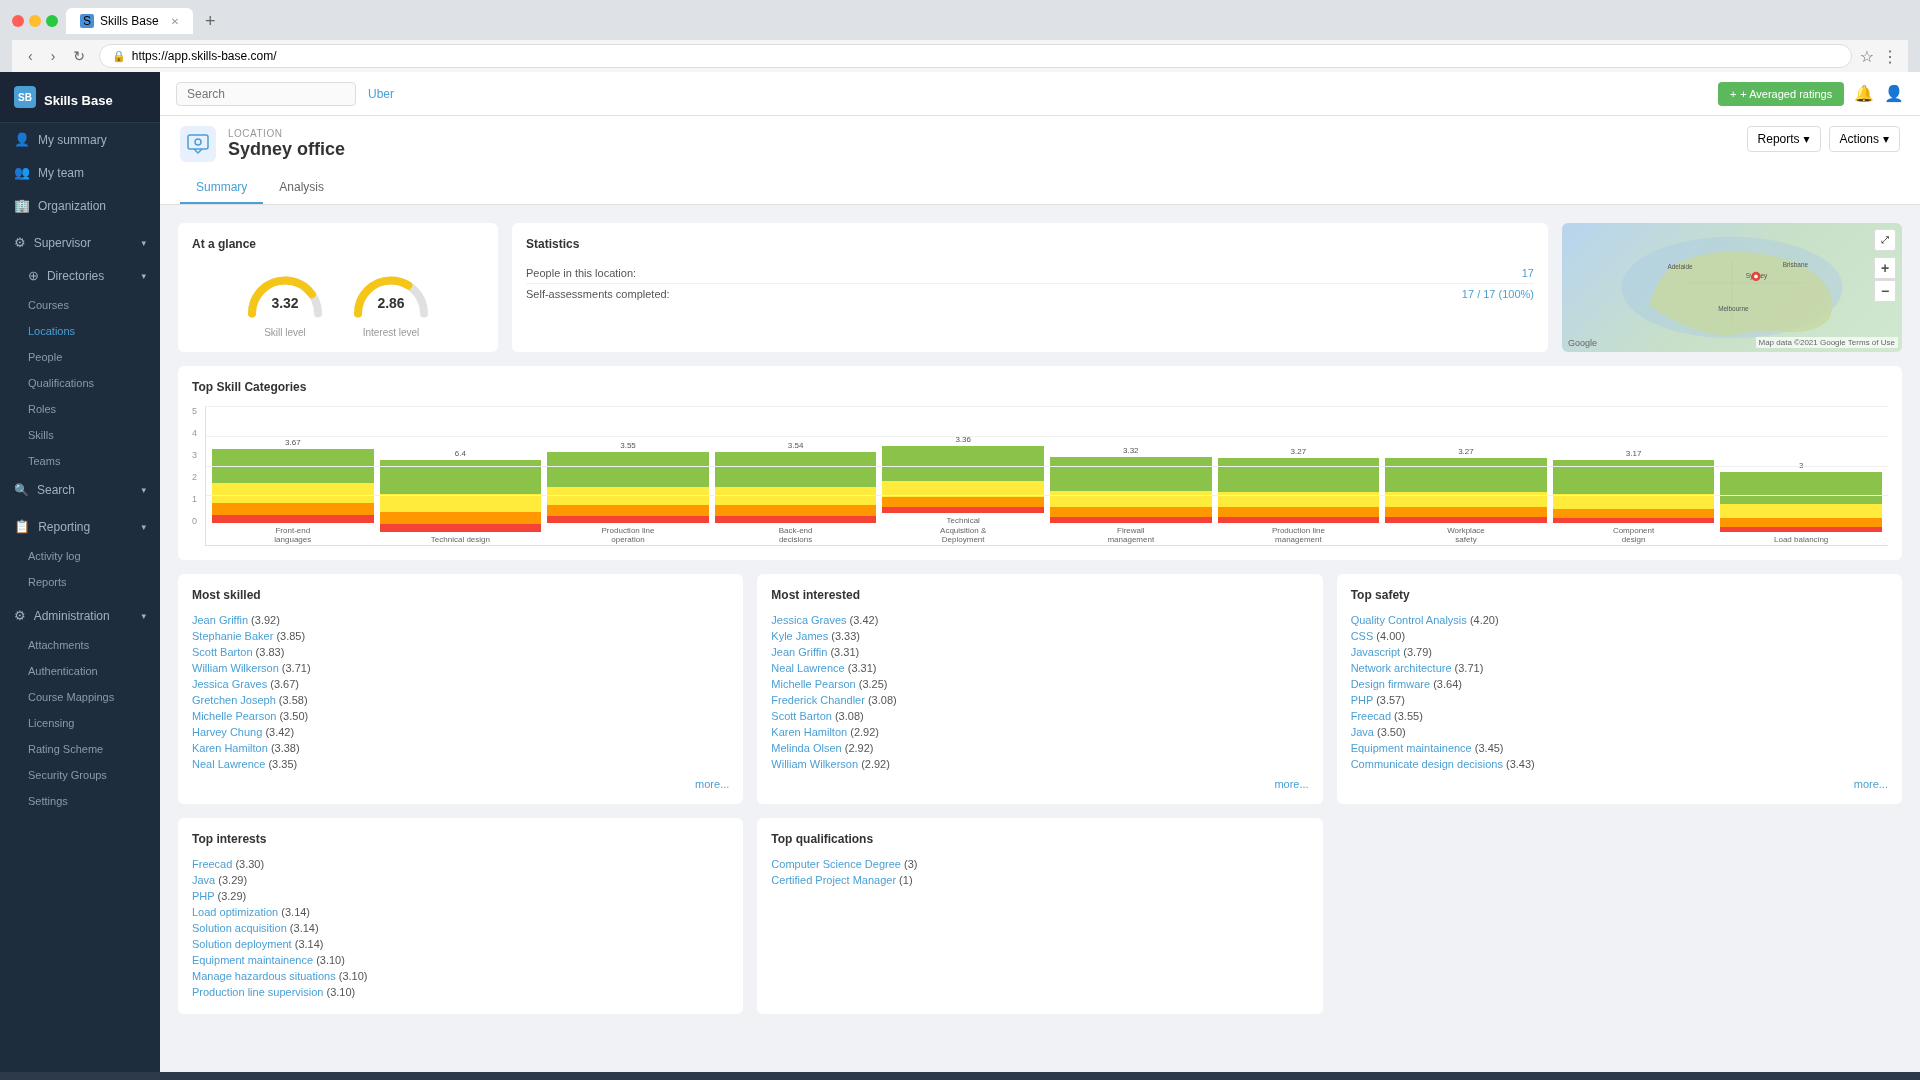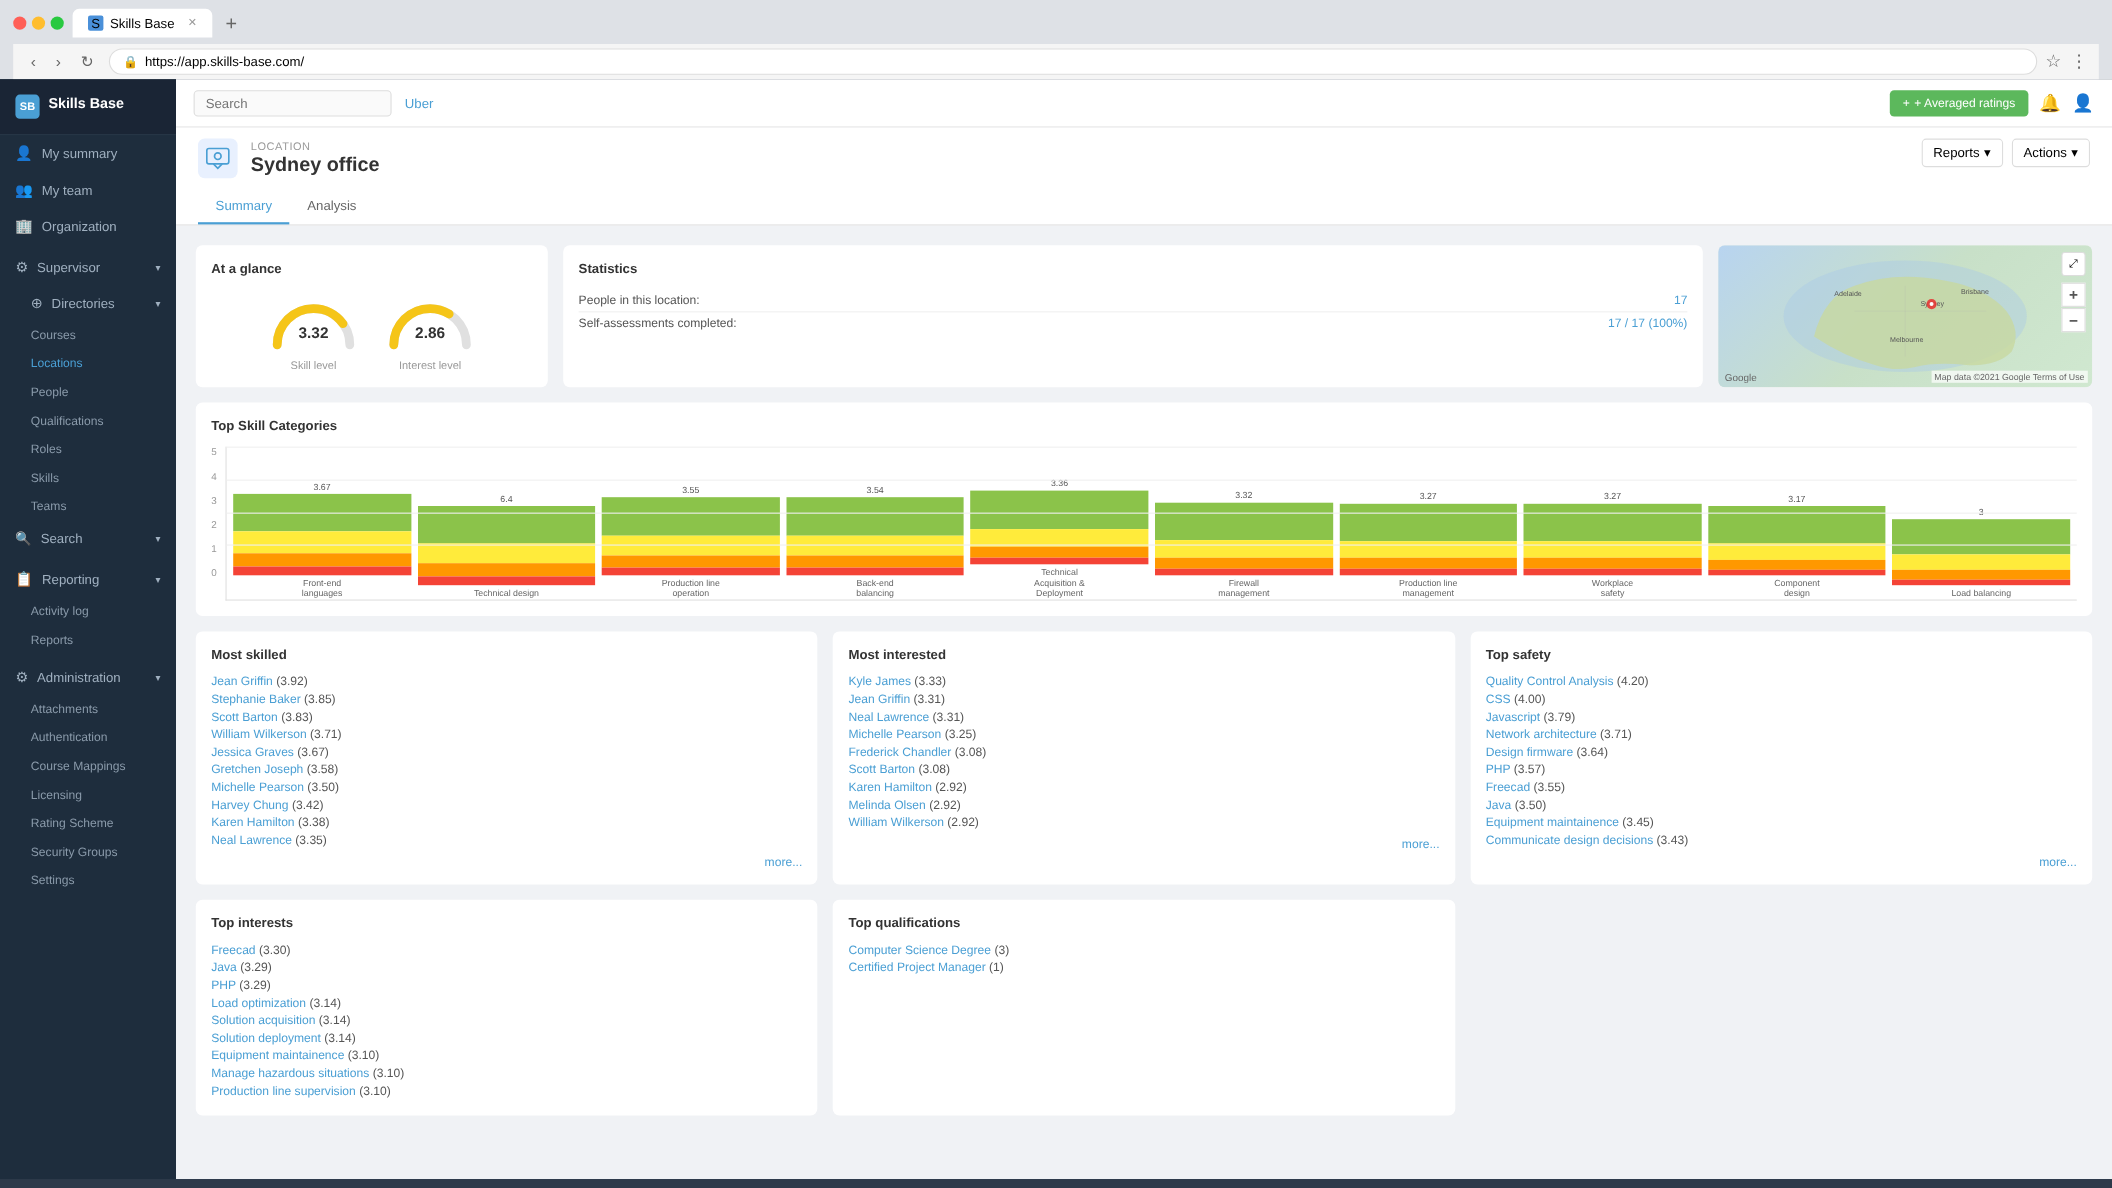--- a/index.html
+++ b/index.html
@@ -22,21 +22,21 @@
     .url-bar { flex: 1; background: white; border: 1px solid #ddd; border-radius: 16px; padding: 4px 12px; font-size: 12px; display: flex; align-items: center; gap: 6px; }
     .url-lock { color: #666; font-size: 11px; }
     .browser-actions { display: flex; gap: 8px; margin-left: auto; }
     .browser-action-btn { background: none; border: none; color: #666; font-size: 16px; cursor: pointer; }
 
     
     .app-container { display: flex; height: calc(100vh - 80px); overflow: hidden; }
 
     
     .sidebar { width: 160px; background: #1e2d3d; color: #a0b0c0; flex-shrink: 0; overflow-y: auto; }
-    .sidebar-logo { display: flex; align-items: flex-start; gap: 8px; padding: 14px 14px; background: #1a2535; border-bottom: 1px solid #2a3a4a; }
+    .sidebar-logo { display: flex; align-items: flex-end; gap: 8px; padding: 14px 14px; background: #1a2535; border-bottom: 1px solid #2a3a4a; }
     .sidebar-logo-icon { width: 22px; height: 22px; background: #4a9fd4; border-radius: 4px; display: flex; align-items: center; justify-content: center; color: white; font-size: 10px; font-weight: bold; }
     .sidebar-logo-text { color: white; font-size: 13px; font-weight: 600; }
     .sidebar-nav-item { display: flex; align-items: center; gap: 8px; padding: 9px 14px; cursor: pointer; font-size: 12px; color: #a0b0c0; }
     .sidebar-nav-item .icon { font-size: 13px; width: 16px; text-align: center; }
     .sidebar-section { margin-top: 4px; }
     .sidebar-section-header { display: flex; align-items: center; justify-content: space-between; padding: 9px 14px; cursor: pointer; color: #a0b0c0; font-size: 12px; }
     .sidebar-section-header .icon { font-size: 13px; }
     .sidebar-sub-item { padding: 7px 14px 7px 28px; cursor: pointer; font-size: 11px; color: #8a9aaa; }
     .sidebar-sub-item.active { color: #4a9fd4; }
     .sidebar-chevron { font-size: 9px; }
@@ -396,21 +396,21 @@
               <span style="font-size:8px;color:#666;text-align:center;margin-top:3px;max-width:60px;line-height:1.2;">Production line operation</span>
             </div>
             <div style="flex:1;display:flex;flex-direction:column;align-items:center;">
               <span style="font-size:8px;color:#555;margin-bottom:2px;">3.54</span>
               <div style="width:100%;height:71px;display:flex;flex-direction:column;">
                 <div style="flex:1;background:#8bc34a;"></div>
                 <div style="height:18px;background:#ffeb3b;"></div>
                 <div style="height:11px;background:#ff9800;"></div>
                 <div style="height:7px;background:#f44336;"></div>
               </div>
-              <span style="font-size:8px;color:#666;text-align:center;margin-top:3px;max-width:60px;line-height:1.2;">Back-end balancing</span>
+              <span style="font-size:8px;color:#666;text-align:center;margin-top:3px;max-width:60px;line-height:1.2;">Back-end decisions</span>
             </div>
             <div style="flex:1;display:flex;flex-direction:column;align-items:center;">
               <span style="font-size:8px;color:#555;margin-bottom:2px;">3.36</span>
               <div style="width:100%;height:67px;display:flex;flex-direction:column;">
                 <div style="flex:1;background:#8bc34a;"></div>
                 <div style="height:16px;background:#ffeb3b;"></div>
                 <div style="height:10px;background:#ff9800;"></div>
                 <div style="height:6px;background:#f44336;"></div>
               </div>
               <span style="font-size:8px;color:#666;text-align:center;margin-top:3px;max-width:60px;line-height:1.2;">Technical Acquisition &amp; Deployment</span>
@@ -484,20 +484,21 @@
             <li><a href="#">Harvey Chung</a> (3.42)</li>
             <li><a href="#">Karen Hamilton</a> (3.38)</li>
             <li><a href="#">Neal Lawrence</a> (3.35)</li>
           </ol>
           <a class="more-link">more...</a>
         </div>
 
         <div class="panel">
           <div class="panel-title">Most interested</div>
           <ol class="ranked-list">
+            <li><a href="#">Jessica Graves</a> (3.42)</li>
             <li><a href="#">Kyle James</a> (3.33)</li>
             <li><a href="#">Jean Griffin</a> (3.31)</li>
             <li><a href="#">Neal Lawrence</a> (3.31)</li>
             <li><a href="#">Michelle Pearson</a> (3.25)</li>
             <li><a href="#">Frederick Chandler</a> (3.08)</li>
             <li><a href="#">Scott Barton</a> (3.08)</li>
             <li><a href="#">Karen Hamilton</a> (2.92)</li>
             <li><a href="#">Melinda Olsen</a> (2.92)</li>
             <li><a href="#">William Wilkerson</a> (2.92)</li>
           </ol>

